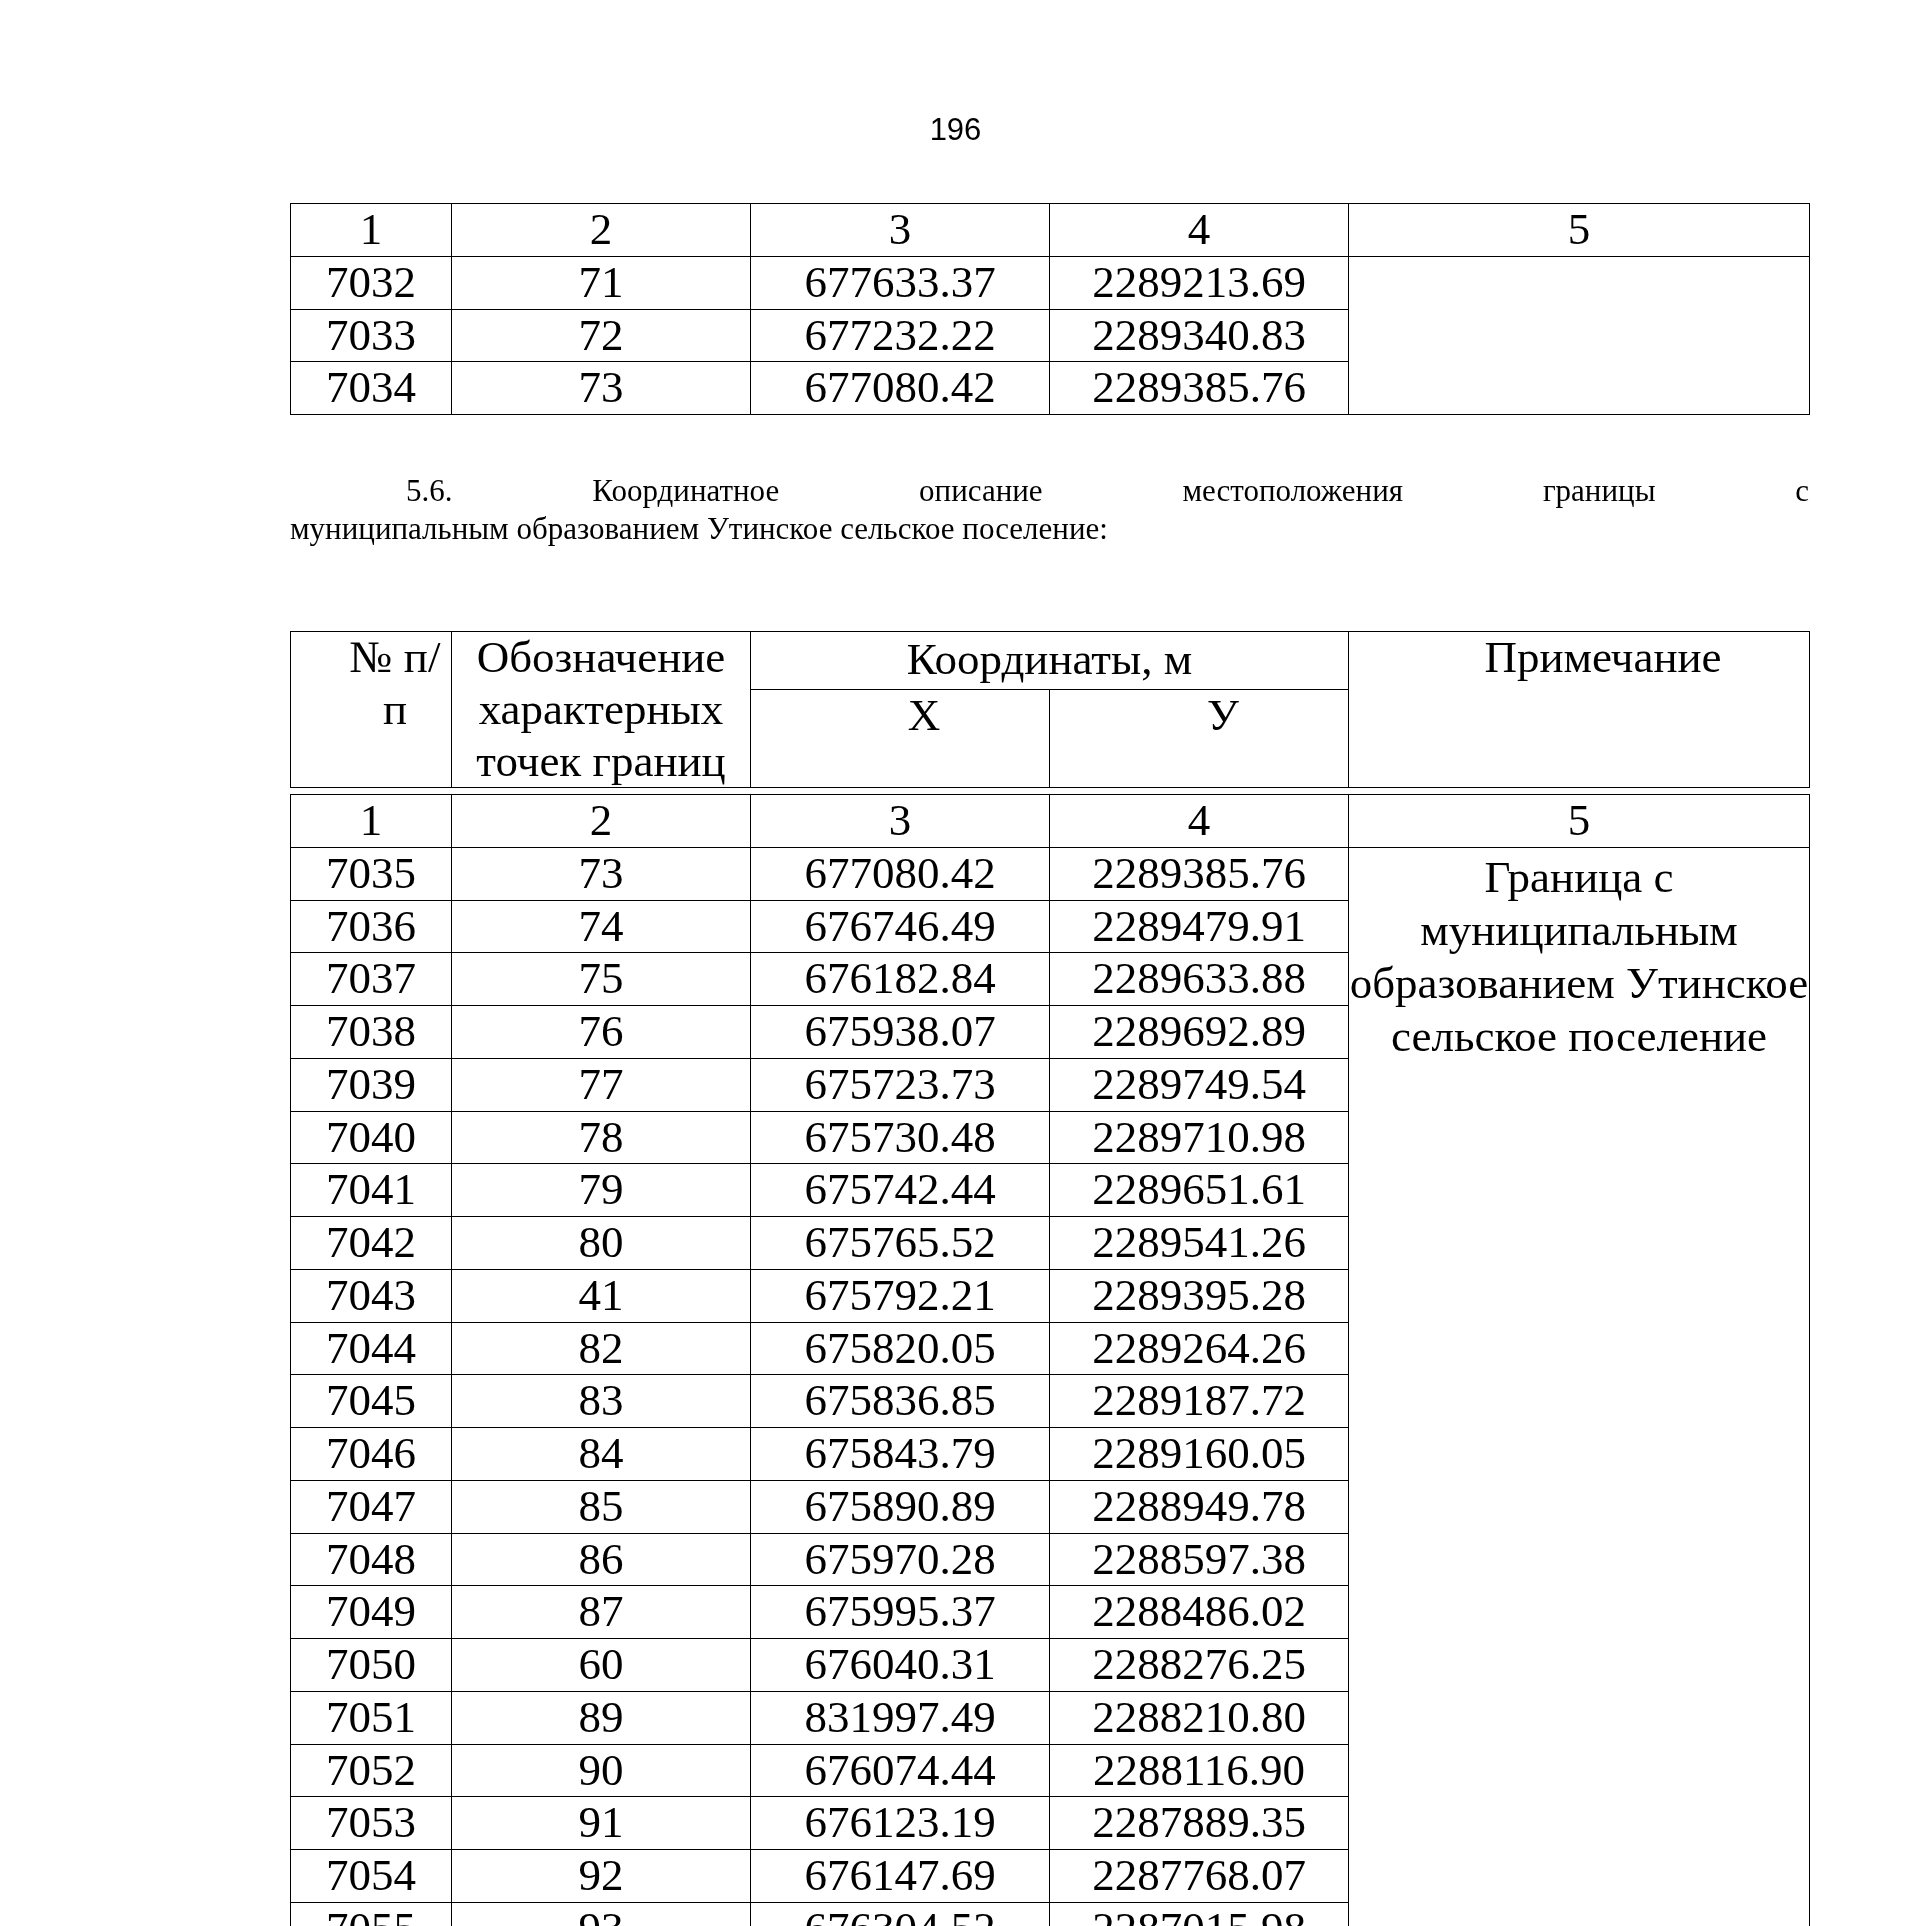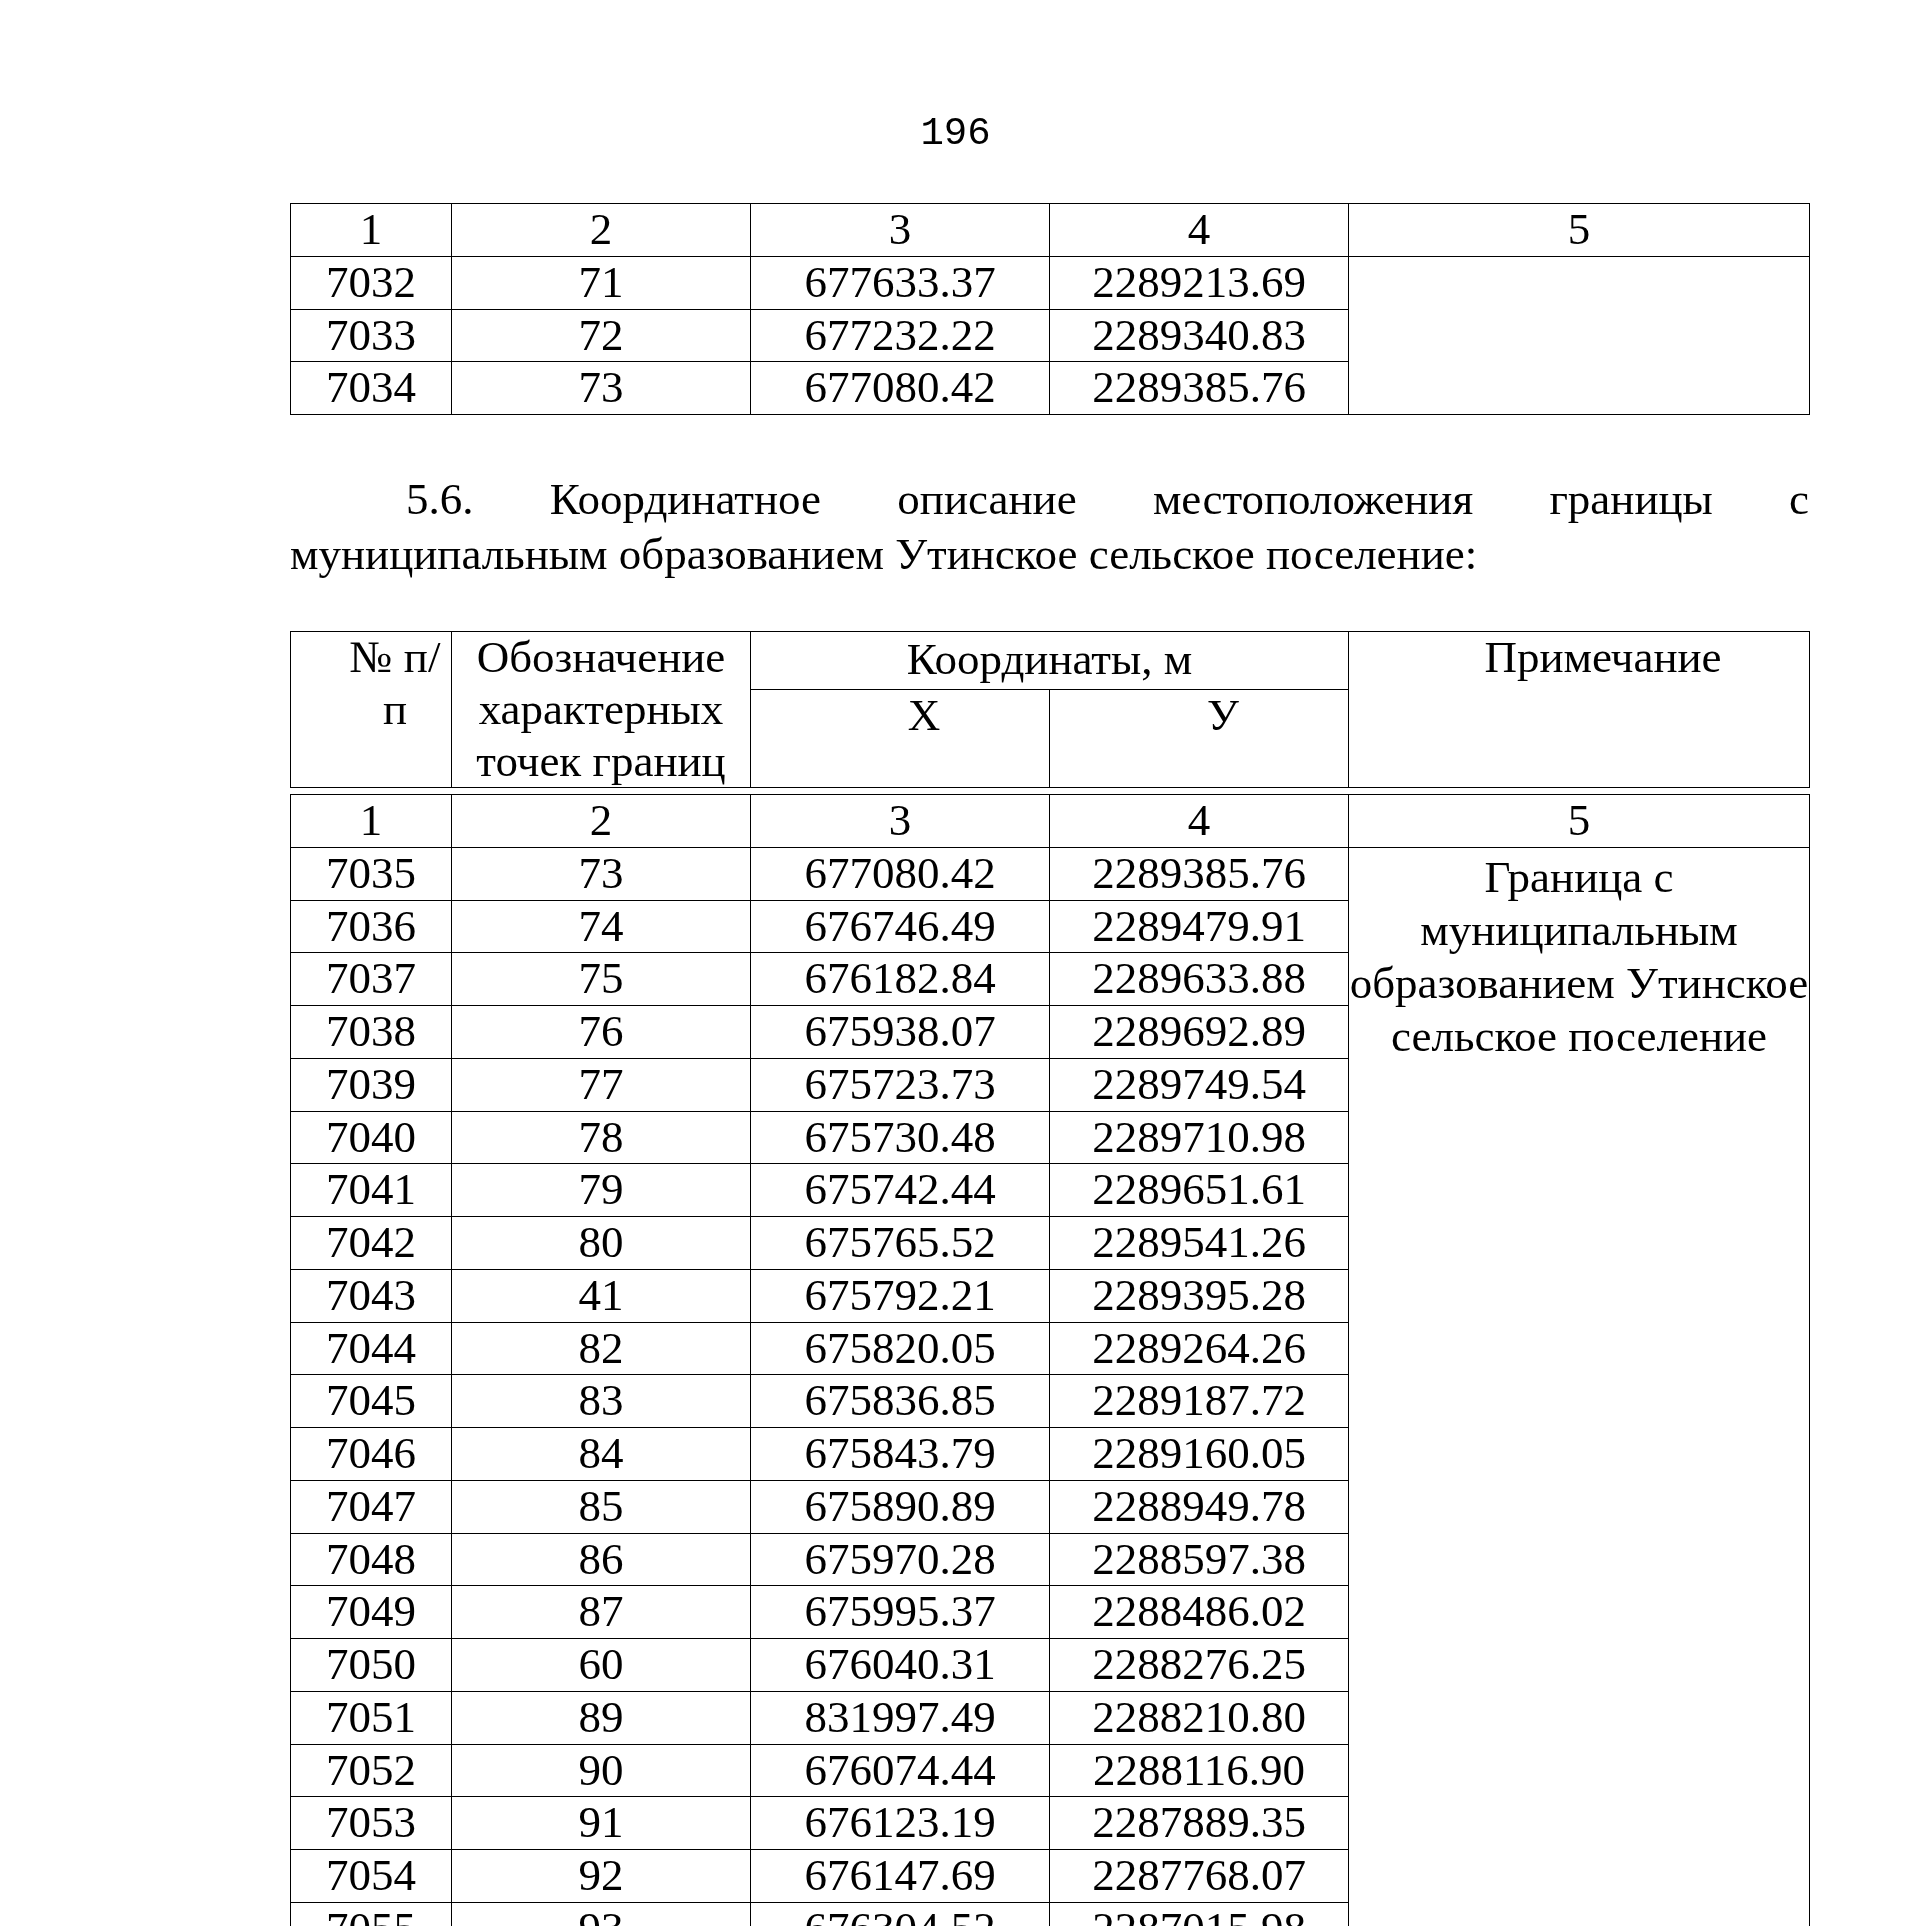--- a/index.html
+++ b/index.html
@@ -2,22 +2,22 @@
 <html style="font-size:6.2px"><head>
 <meta charset="utf-8">
 <style>
   html, body { margin: 0; padding: 0; background: #ffffff; }
   body {
     width: 1911px; height: 2703px; position: relative; overflow: hidden;
     font-family: "Liberation Serif", "DejaVu Serif", serif; color: #000;
   }
   .page-number {
     position: absolute; top: 112px; left: 0; width: 100%;
-    text-align: center; font-family: Liberation Mono, monospace;
-    font-size: 39px;
+    text-align: center; font-family: Liberation Sans, sans-serif;
+    font-size: 31px;
   }
   table.grid {
     position: absolute; left: 290px; width: 1519px;
     border-collapse: collapse; table-layout: fixed;
     font-size: 45px; line-height: 1.15;
   }
   table.grid td, table.grid th {
     border: 1.5px solid #000; text-align: center; vertical-align: middle;
     padding: 0; font-weight: normal; height: 50px;
   }
@@ -29,21 +29,21 @@
 
   #table-top { top: 203px; }
   #table-header { top: 631px; }
   #table-main { top: 794px; }
 
   table.grid td.note-cell { vertical-align: top; padding-top: 3.1px; line-height: 1.18; }
   table.grid th.hdr-top { vertical-align: top; padding-left: 48px; }
 
   .section-para {
     position: absolute; left: 290px; width: 1519px; top: 472px;
-    font-size: 45px; line-height: 1.22; text-align: justify;
+    font-size: 31px; line-height: 1.22; text-align: justify;
   }
   .section-para .first-line {
     display: block; text-align: justify; text-align-last: justify;
     padding-left: 116px;
   }
   .section-para .second-line { display: block; }
 </style>
 </head>
 <body>
 

